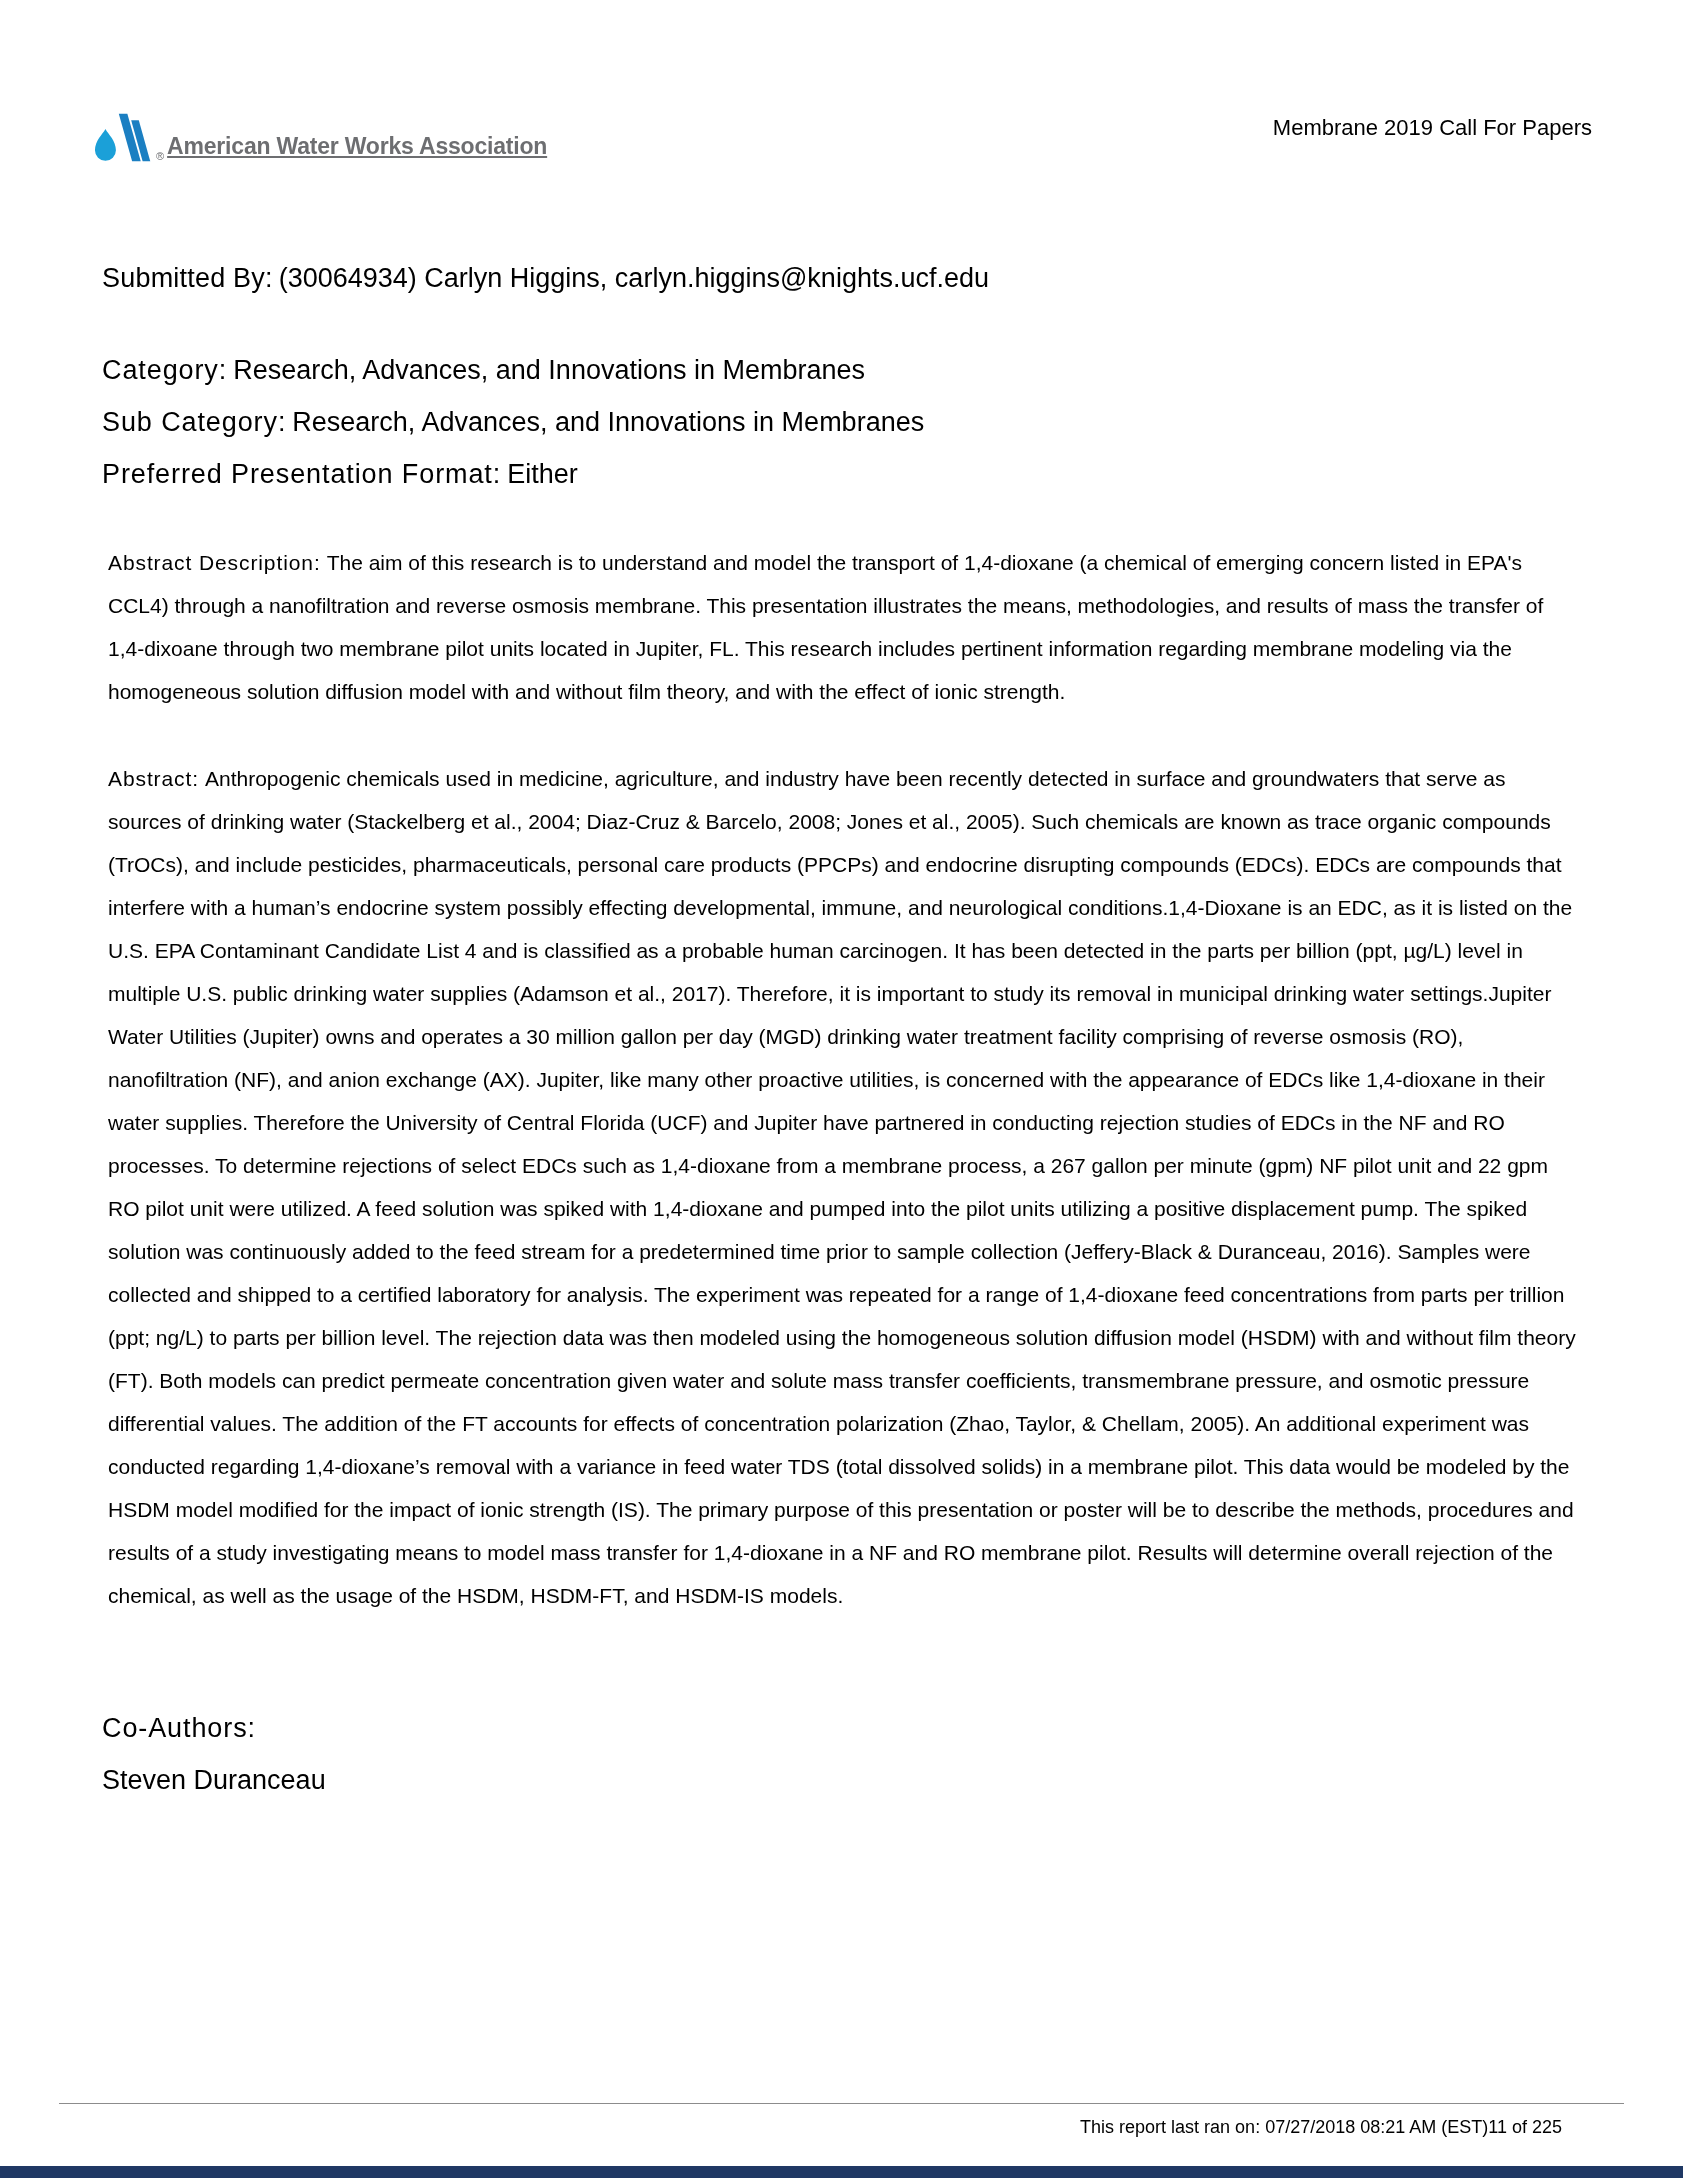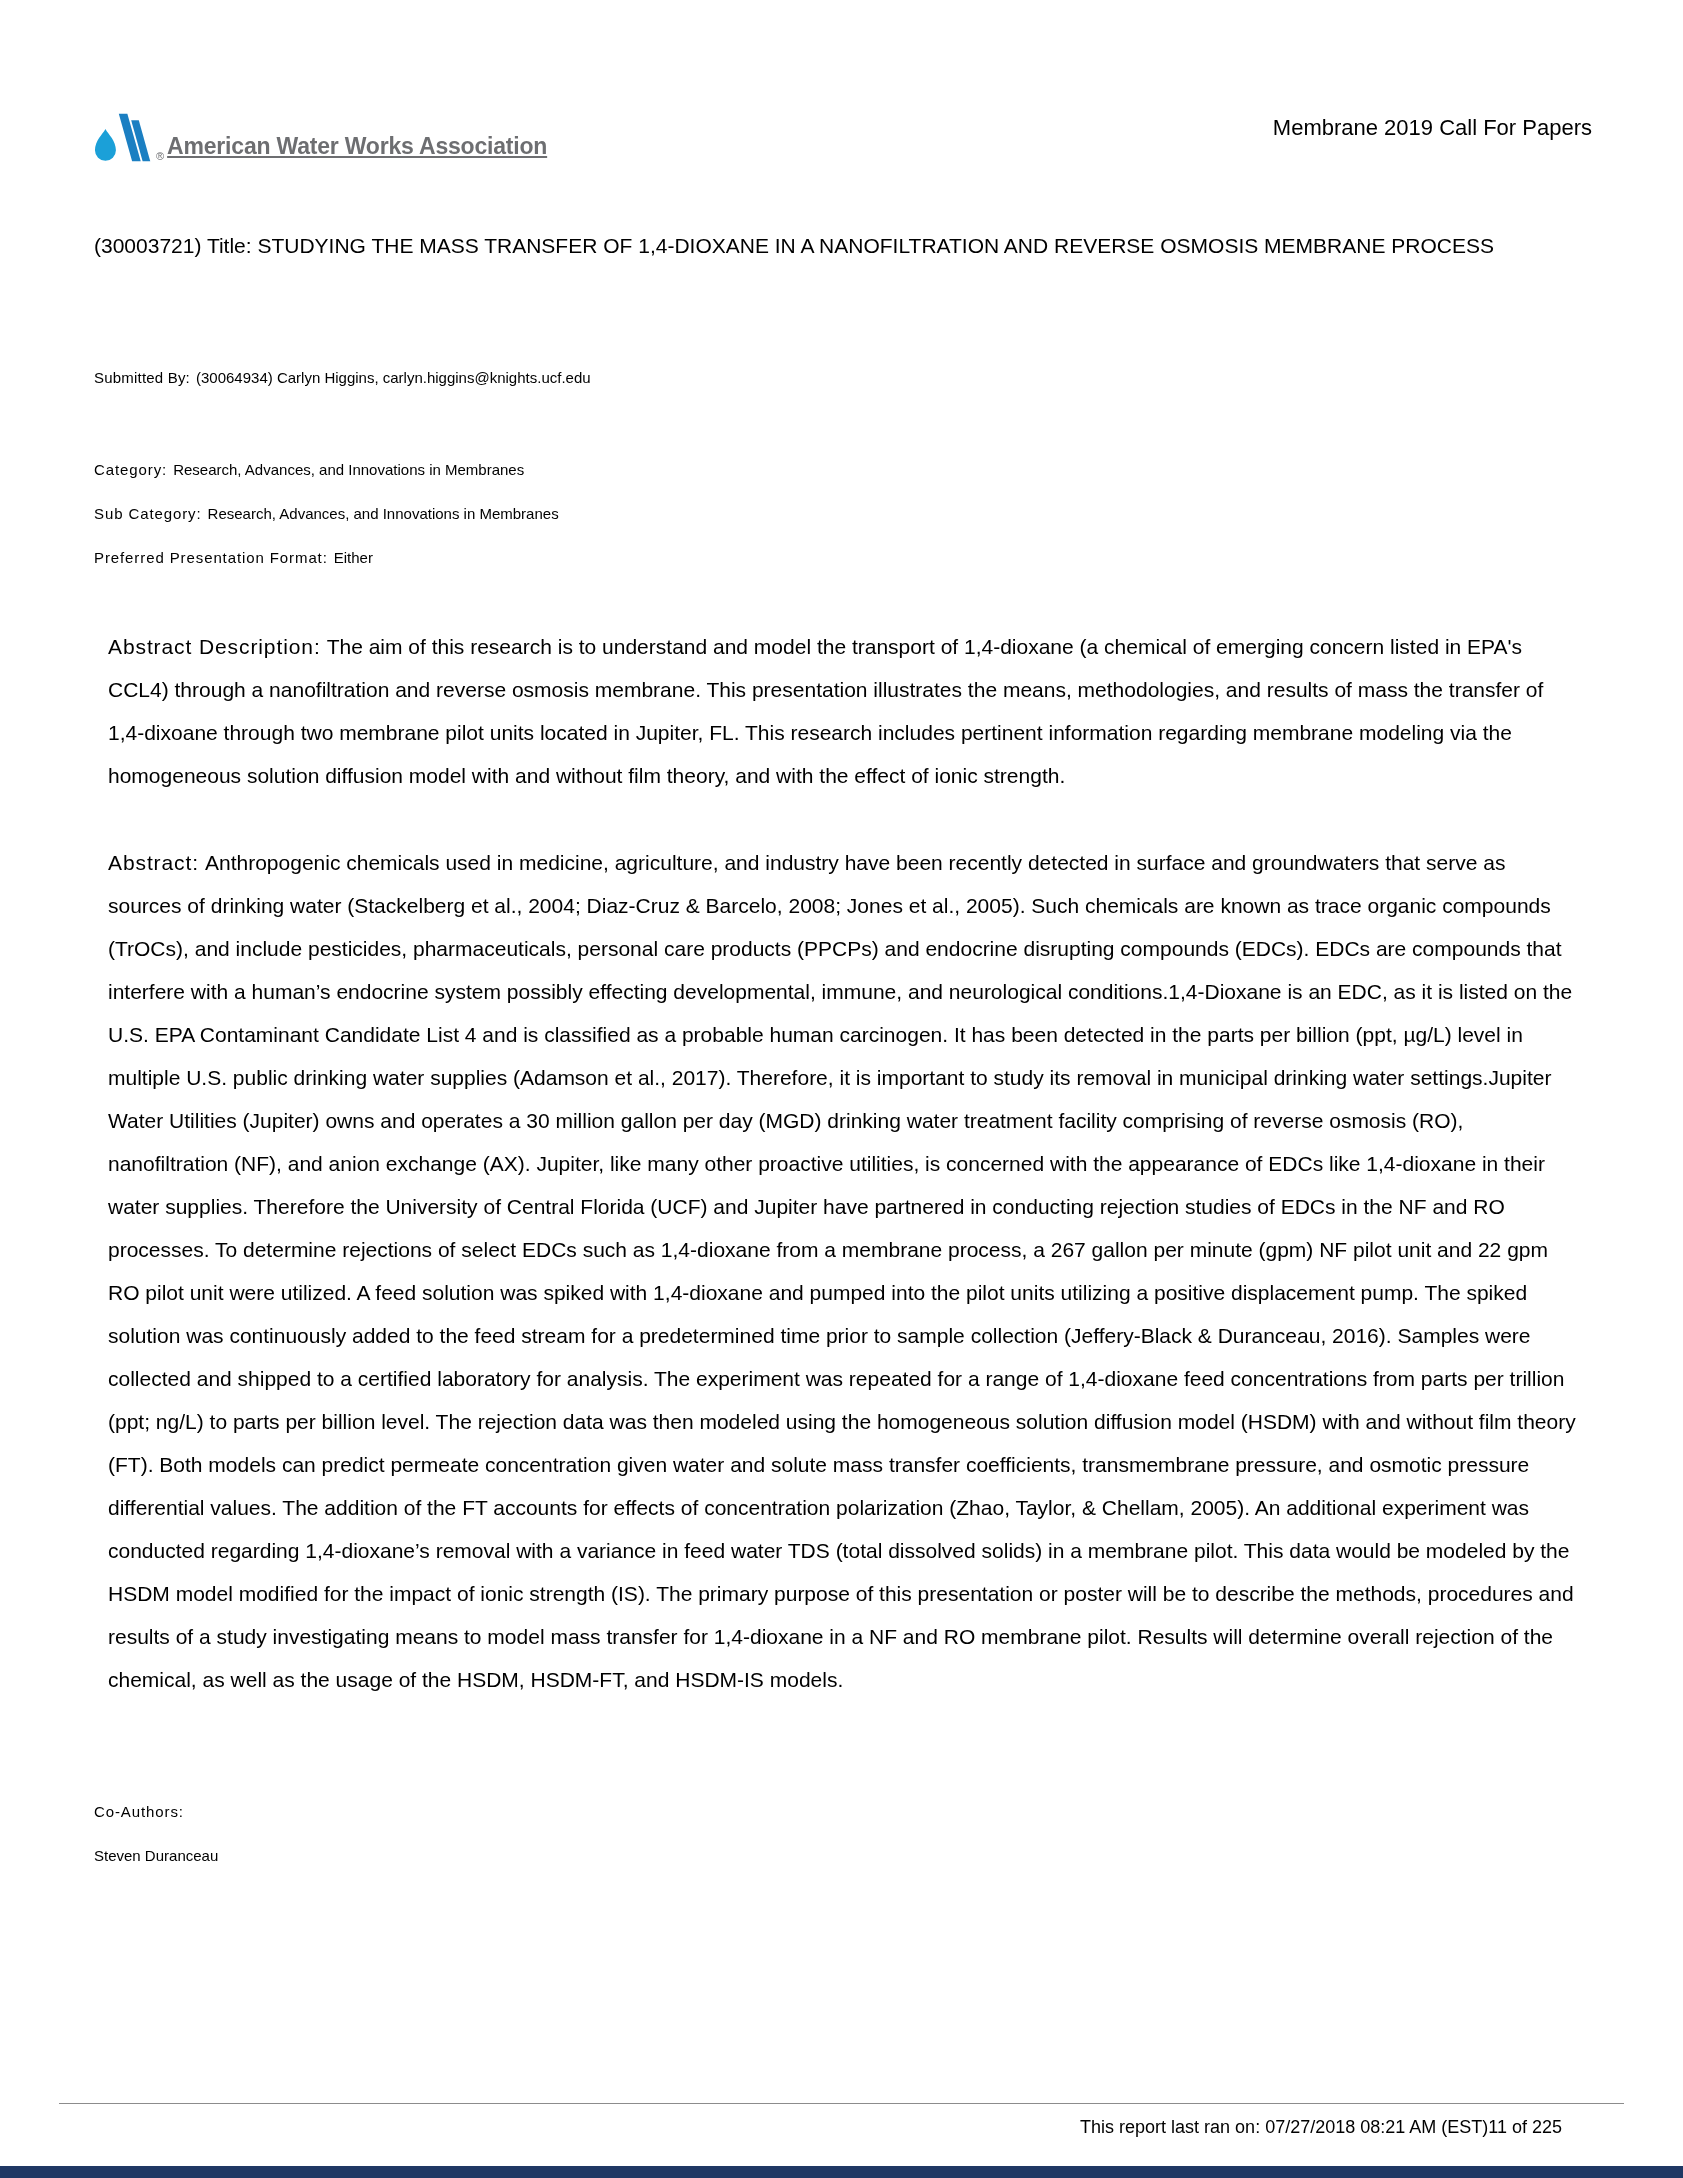--- a/index.html
+++ b/index.html
@@ -26,21 +26,21 @@
   
   .title-line {
     margin: 56px 0 0 0;
     font-size: 21px;
     line-height: 44px;
     white-space: nowrap;
   }
   .info-block { margin: 0; }
   .info-block.first { margin-top: 88px; }
   .info-block.second { margin-top: 48px; }
-  .line { margin: 0; font-size: 15px; line-height: 44px; }
+  .line { margin: 8px; font-size: 27px; line-height: 44px; }
   .label { letter-spacing: 0.9px; margin-right: 6px; }
   .label.plain { letter-spacing: 0.2px; }
 
   .para { margin: 14px; font-size: 21px; line-height: 43px; text-align: left; }
   .para.desc { margin-top: 45px; }
   .para.abstract { margin-top: 44px; line-height: 43px; }
 
   .coauthors { margin-top: 89px; }
 
   
@@ -60,21 +60,20 @@
           <polygon points="26,2 35,2 49,52 40,52" fill="#1b7fc2"></polygon>
           <polygon points="39,9 47,9 59,52 51,52" fill="#1b7fc2"></polygon>
           <path d="M12 18 C15.2 24 23 30 23 40.5 A11 11 0 1 1 1 40.5 C1 30 8.8 24 12 18 Z" fill="#1ba0d8"></path>
         </svg>
         <span class="reg">®</span>
         <span class="logo-text" style="color: rgb(109, 110, 113); text-decoration: underline;">American Water Works Association</span>
       </div>
       <div class="report-title">Membrane 2019 Call For Papers</div>
     </header>
 
-    <p class="title-line">(30003721) Title: STUDYING THE MASS TRANSFER OF 1,4-DIOXANE IN A NANOFILTRATION AND REVERSE OSMOSIS MEMBRANE PROCESS</p>
 
     <section class="info-block first">
       <p class="line"><span class="label plain">Submitted By:</span><span>(30064934) Carlyn Higgins, carlyn.higgins@knights.ucf.edu</span></p>
     </section>
 
     <section class="info-block second">
       <p class="line"><span class="label">Category:</span><span>Research, Advances, and Innovations in Membranes</span></p>
       <p class="line"><span class="label">Sub Category:</span><span>Research, Advances, and Innovations in Membranes</span></p>
       <p class="line"><span class="label">Preferred Presentation Format:</span><span>Either</span></p>
     </section>

